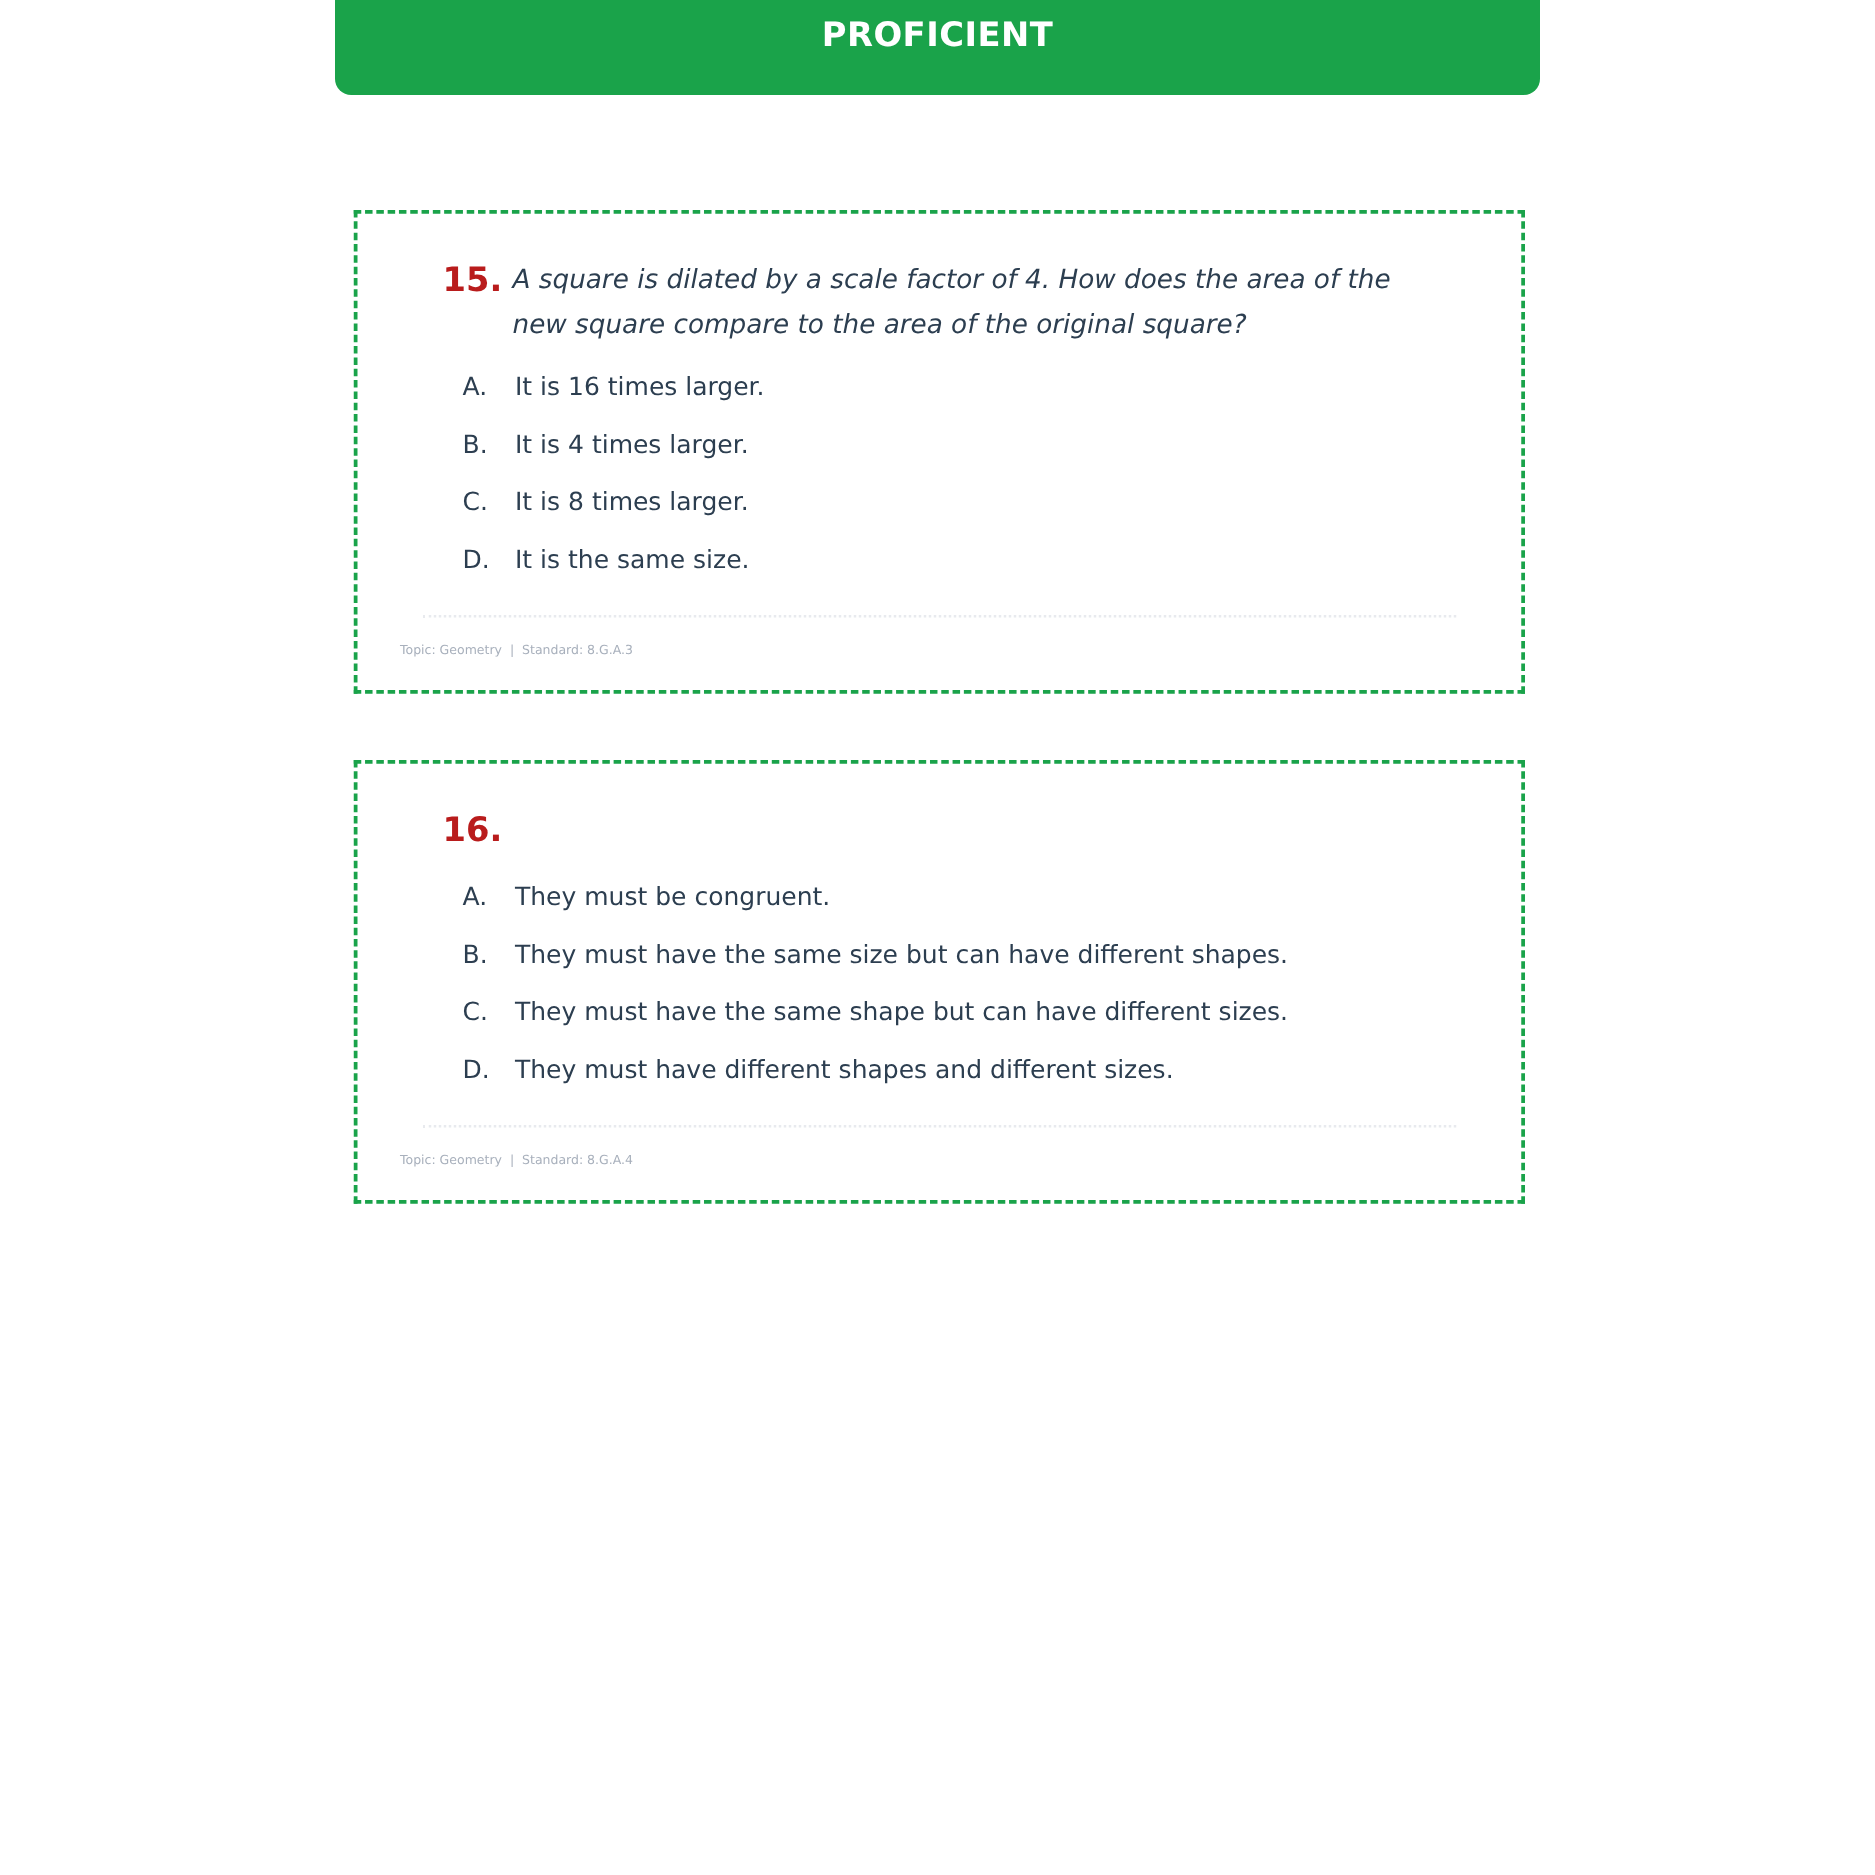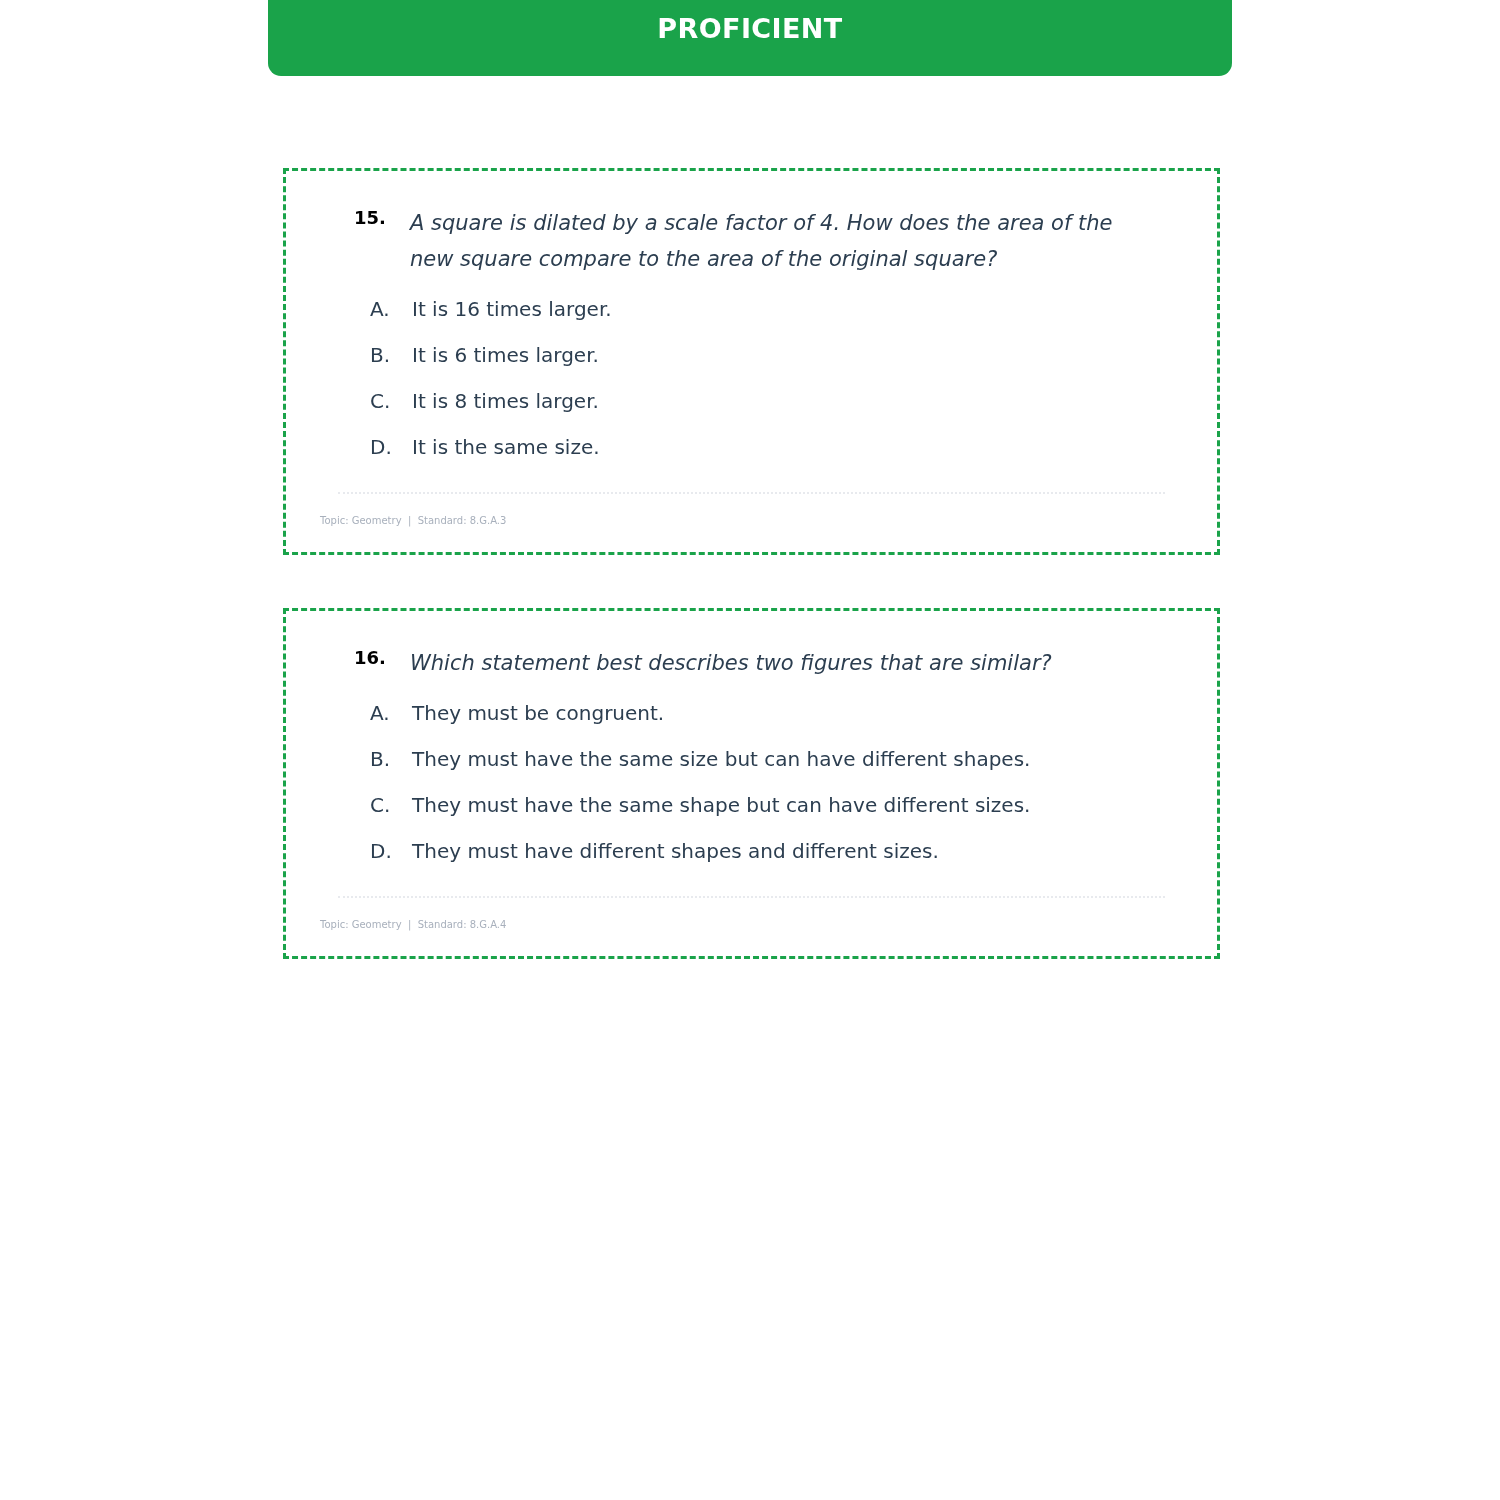--- a/index.html
+++ b/index.html
@@ -66,23 +66,23 @@
     margin-bottom: 53px;
   }
 
   .qhead {
     display: flex;
     align-items: flex-start;
   }
   .qnum {
     flex: 0 0 auto;
     width: 90px;
-    font-size: 18px;
-    font-weight: bold;
-    color: #000000;
+    font-size: 27px;
+    font-weight: bold;
+    color: #b91c1c;
     line-height: 1.48;
     padding-left: 34px;
     box-sizing: border-box;
   }
   .qtext {
     flex: 1 1 auto;
     font-size: 21px;
     color: #2C3E50;
     line-height: 1.72;
     padding-right: 50px;
@@ -165,39 +165,38 @@
         <div class="qnum">15.</div>
         <div class="qtext">A square is dilated by a scale factor of 4. How does the area of the new square compare to the area of the original square?</div>
       </div>
       <div class="options">
         <div class="option">
           <span class="opt-letter">A.</span>
           <span class="opt-text">It is 16 times larger.</span>
         </div>
         <div class="option">
           <span class="opt-letter">B.</span>
-          <span class="opt-text">It is 6 times larger.</span>
+          <span class="opt-text">It is 4 times larger.</span>
         </div>
         <div class="option">
           <span class="opt-letter">C.</span>
           <span class="opt-text">It is 8 times larger.</span>
         </div>
         <div class="option">
           <span class="opt-letter">D.</span>
           <span class="opt-text">It is the same size.</span>
         </div>
       </div>
       <hr class="divider">
       <div class="qmeta">Topic: Geometry  |  Standard: 8.G.A.3</div>
     </div>
 
     <div class="qcard">
       <div class="qhead">
         <div class="qnum">16.</div>
-        <div class="qtext">Which statement best describes two figures that are similar?</div>
       </div>
       <div class="options">
         <div class="option">
           <span class="opt-letter">A.</span>
           <span class="opt-text">They must be congruent.</span>
         </div>
         <div class="option">
           <span class="opt-letter">B.</span>
           <span class="opt-text">They must have the same size but can have different shapes.</span>
         </div>

